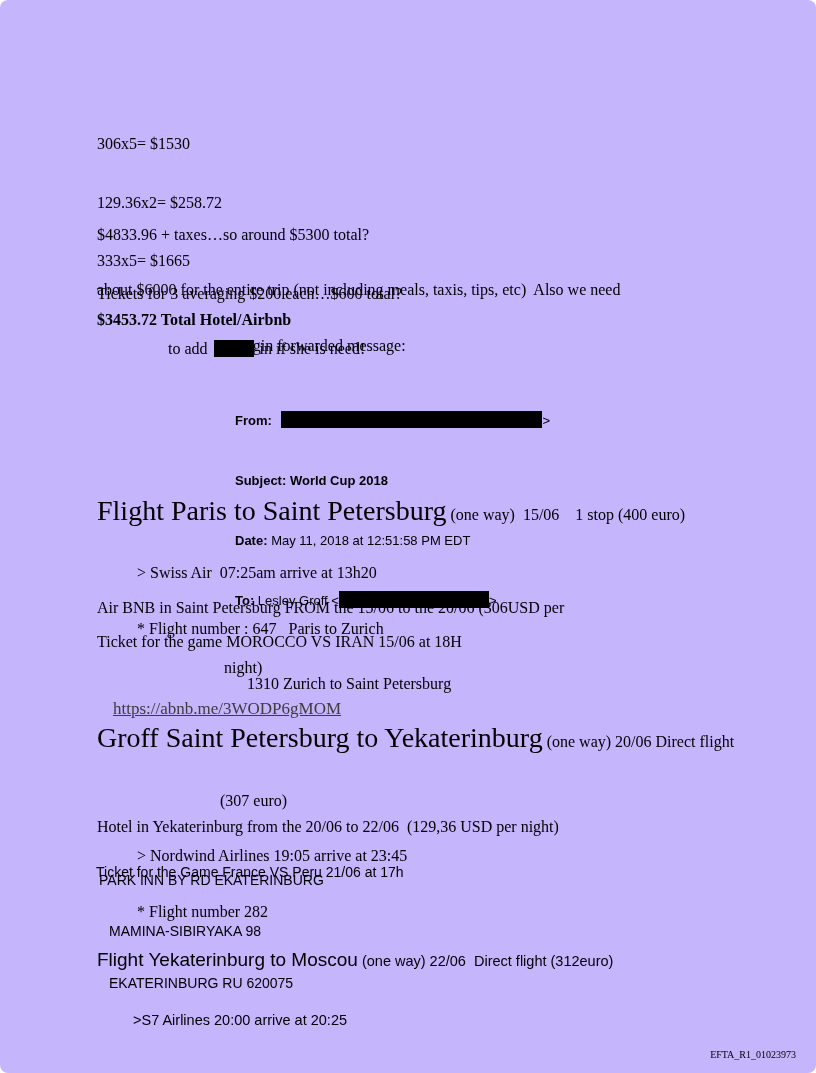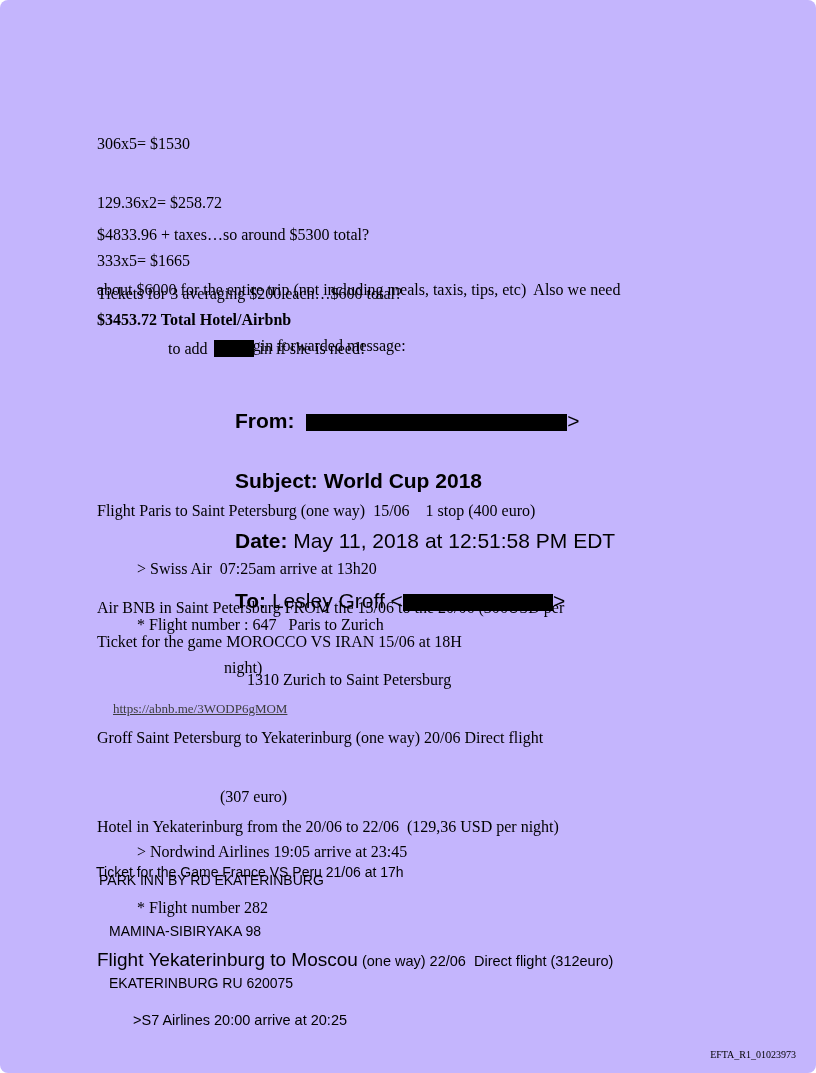--- a/index.html
+++ b/index.html
@@ -10,41 +10,41 @@
     color:#000000;
     font-family:"Liberation Serif", serif;
     overflow:hidden;
     white-space:pre-wrap;
     border-radius:8px;
   }
   .abs { position:absolute; }
   .serif16 { font-size:16px; line-height:19.5px; }
   .b { font-weight:bold; }
   .sans { font-family:"Liberation Sans", sans-serif; }
-  .hdr { font-size:21px; line-height:20px; }
-  .flight-title { font-size:16px; }
+  .hdr { font-size:13px; line-height:20px; }
+  .flight-title { font-size:28px; }
   .flight-title-sans { font-size:19px; }
   .title-line { line-height:25px; }
   .title-line-sans { line-height:24px; }
   .detail { font-size:16px; line-height:18.5px; }
   .detail-sans { font-size:14.5px; line-height:19px; }
   .ind-40 { padding-left:40px; }
   .ind-36 { padding-left:36px; }
   .ind-150 { padding-left:150px; }
   .ind-127 { padding-left:127px; }
   .ind-123 { padding-left:123px; }
   .ind-71 { padding-left:71px; }
   .hotel-sans { font-size:14px; line-height:15.5px; }
   .ind-2 { padding-left:2px; }
   .ind-12 { padding-left:12px; }
   .redact { display:inline-block; background:#000; height:17px; vertical-align:-3px; }
   .redact-from { width:261px; margin-left:6px; }
   .redact-to { width:150px; }
   .redact-small { width:40px; margin:0 6px; }
-  .link { color:#3d3d3d; text-decoration:underline; font-size:13px; line-height:17px; display:inline-block; margin-top:2px; }
+  .link { color:#3d3d3d; text-decoration:underline; font-size:17px; line-height:17px; display:inline-block; margin-top:2px; }
   .bates { font-family:Liberation Serif, serif; font-size:10px; }
 </style>
 </head>
 <body>
 
 <div class="page">
 
   
   <div class="abs serif16" style="top:95px; left:97px;">
     <div>306x5= $1530</div>

